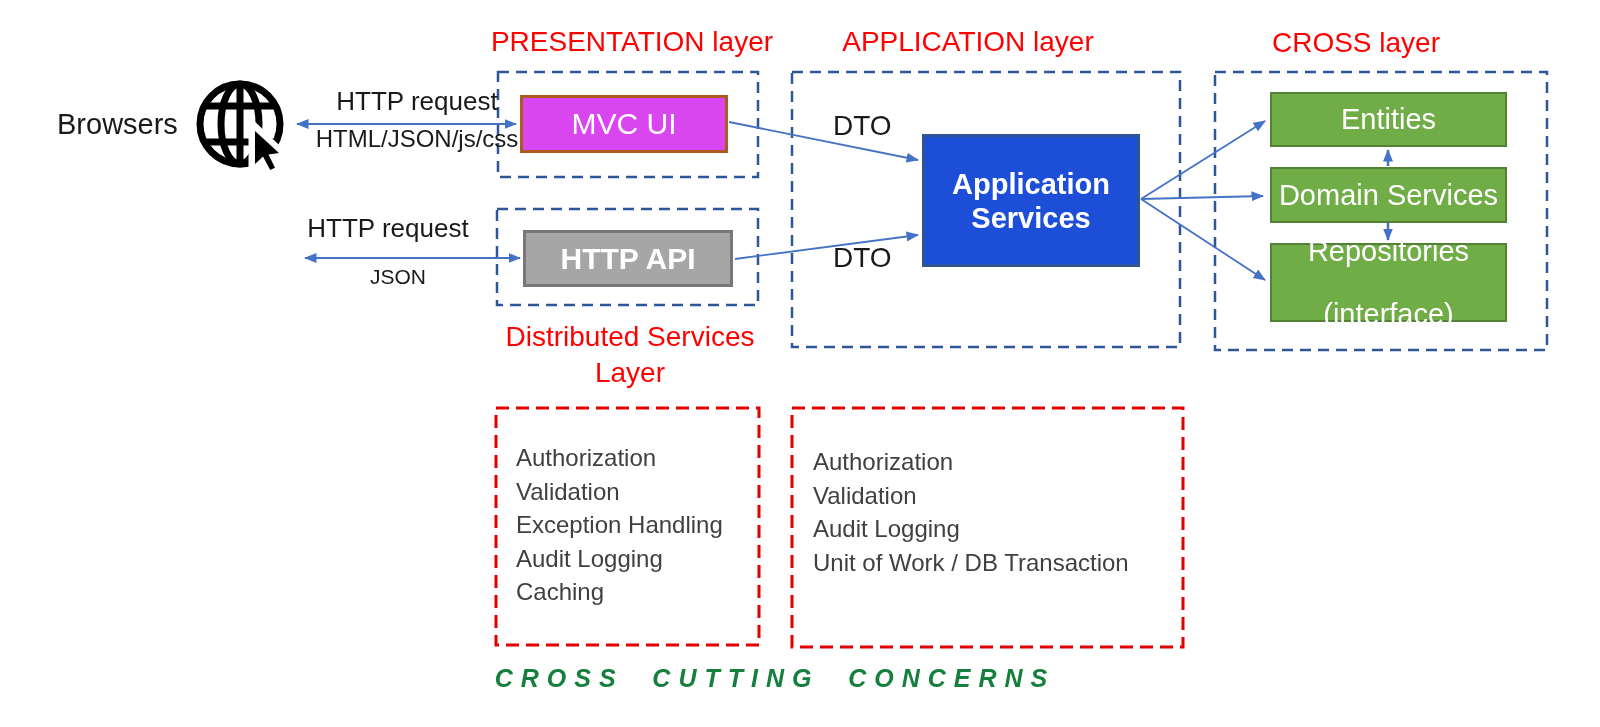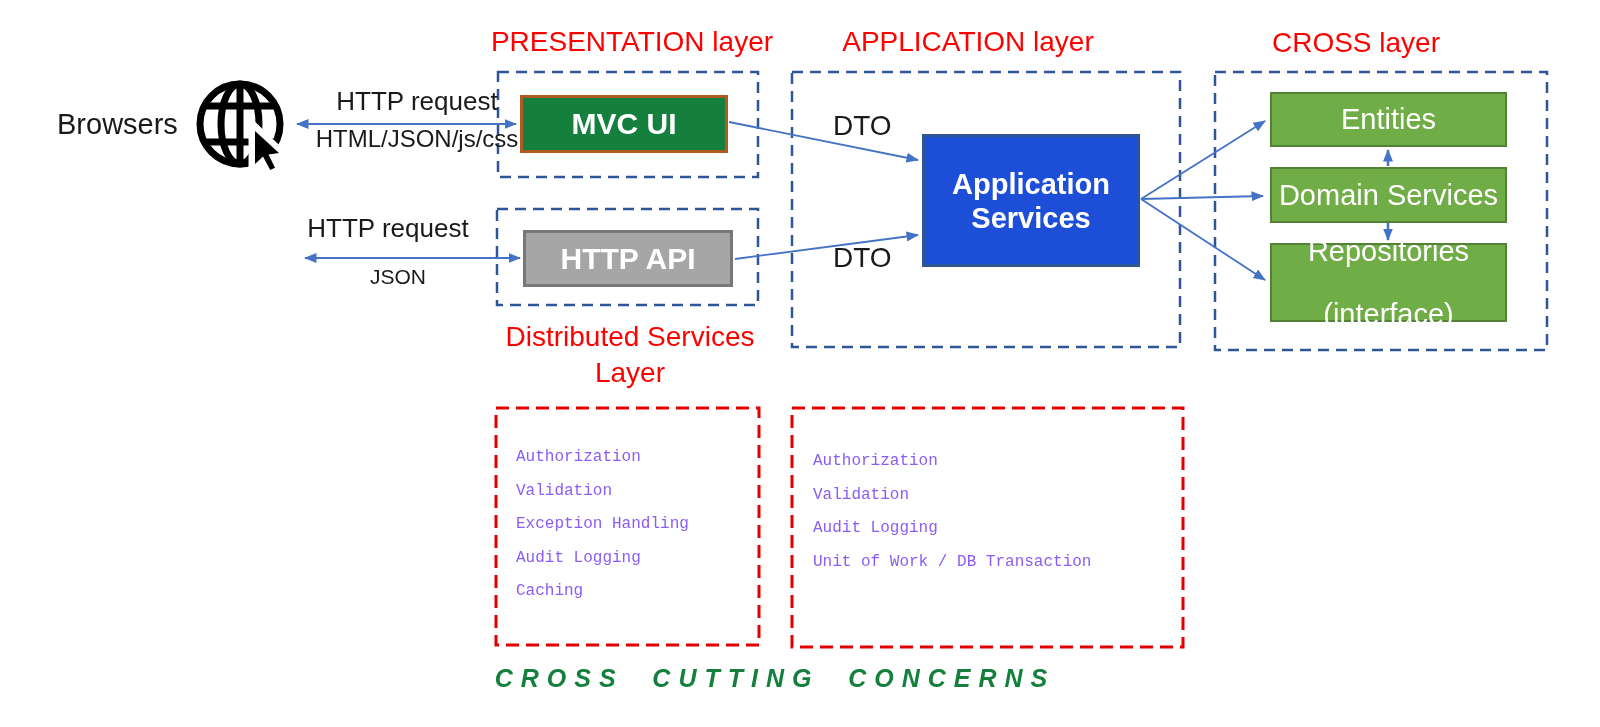--- a/index.html
+++ b/index.html
@@ -21,28 +21,28 @@
   }
   
   .plain{color:#1a1a1a;white-space:nowrap;}
 
   
   .node{
     display:flex;align-items:center;justify-content:center;
     color:#ffffff;text-align:center;
     box-sizing:border-box;
   }
-  .node-mvc{background:#15803d;border:3px solid #AE5A21;font-size:30px;font-weight:bold;}
+  .node-mvc{background:#d946ef;border:3px solid #AE5A21;font-size:30px;font-weight:normal;}
   .node-api{background:#A6A6A6;border:3px solid #787878;font-size:30px;font-weight:bold;}
   .node-app{background:#1d4ed8;border:3px solid #2F5597;font-size:29px;font-weight:bold;line-height:34px;}
   .node-green{background:#70AD47;border:2.5px solid #538135;font-size:29px;line-height:33px;}
   .node-black{background:#000000;border:1px solid #000000;font-size:27px;}
 
   
-  .concern-list{color:#8b5cf6;font-size:16px;line-height:33.5px;white-space:nowrap;font-family:Liberation Mono, monospace;}
+  .concern-list{color:#404040;font-size:24px;line-height:33.5px;white-space:nowrap;}
 
   .footer-text{
     color:#15803d;
     font-size:25px;
     font-weight:bold;
     font-style:italic;
     letter-spacing:0.32em;
     word-spacing:0.55em;
     white-space:nowrap;
   }

